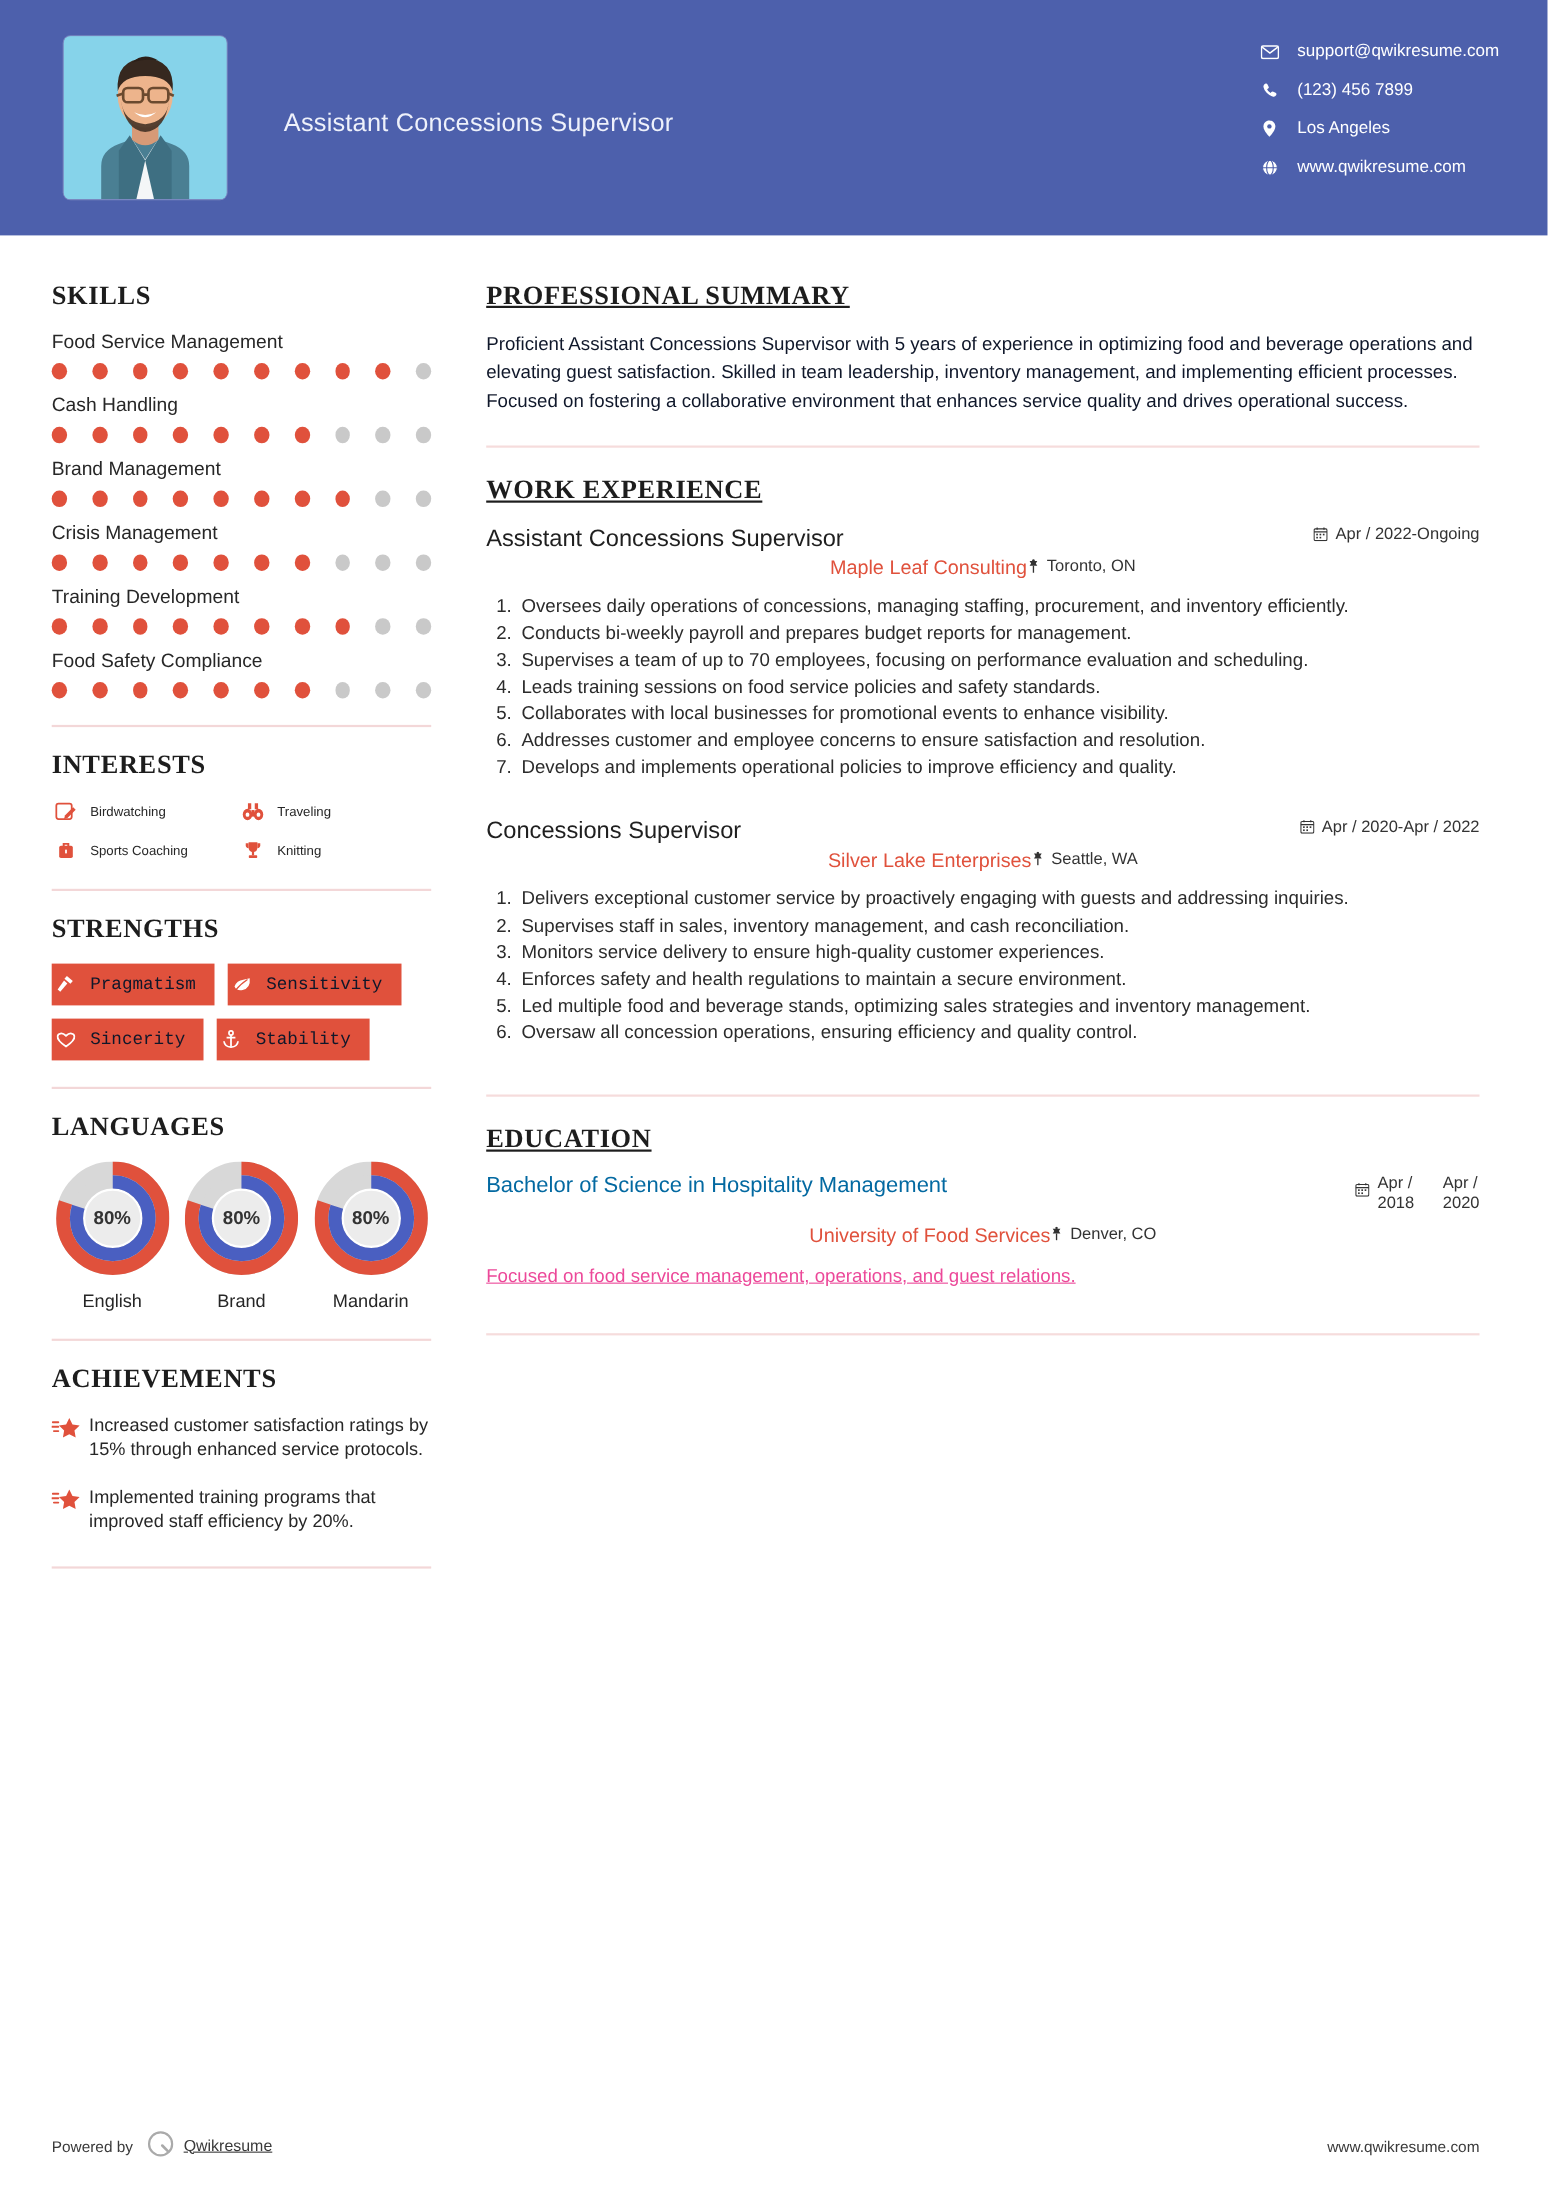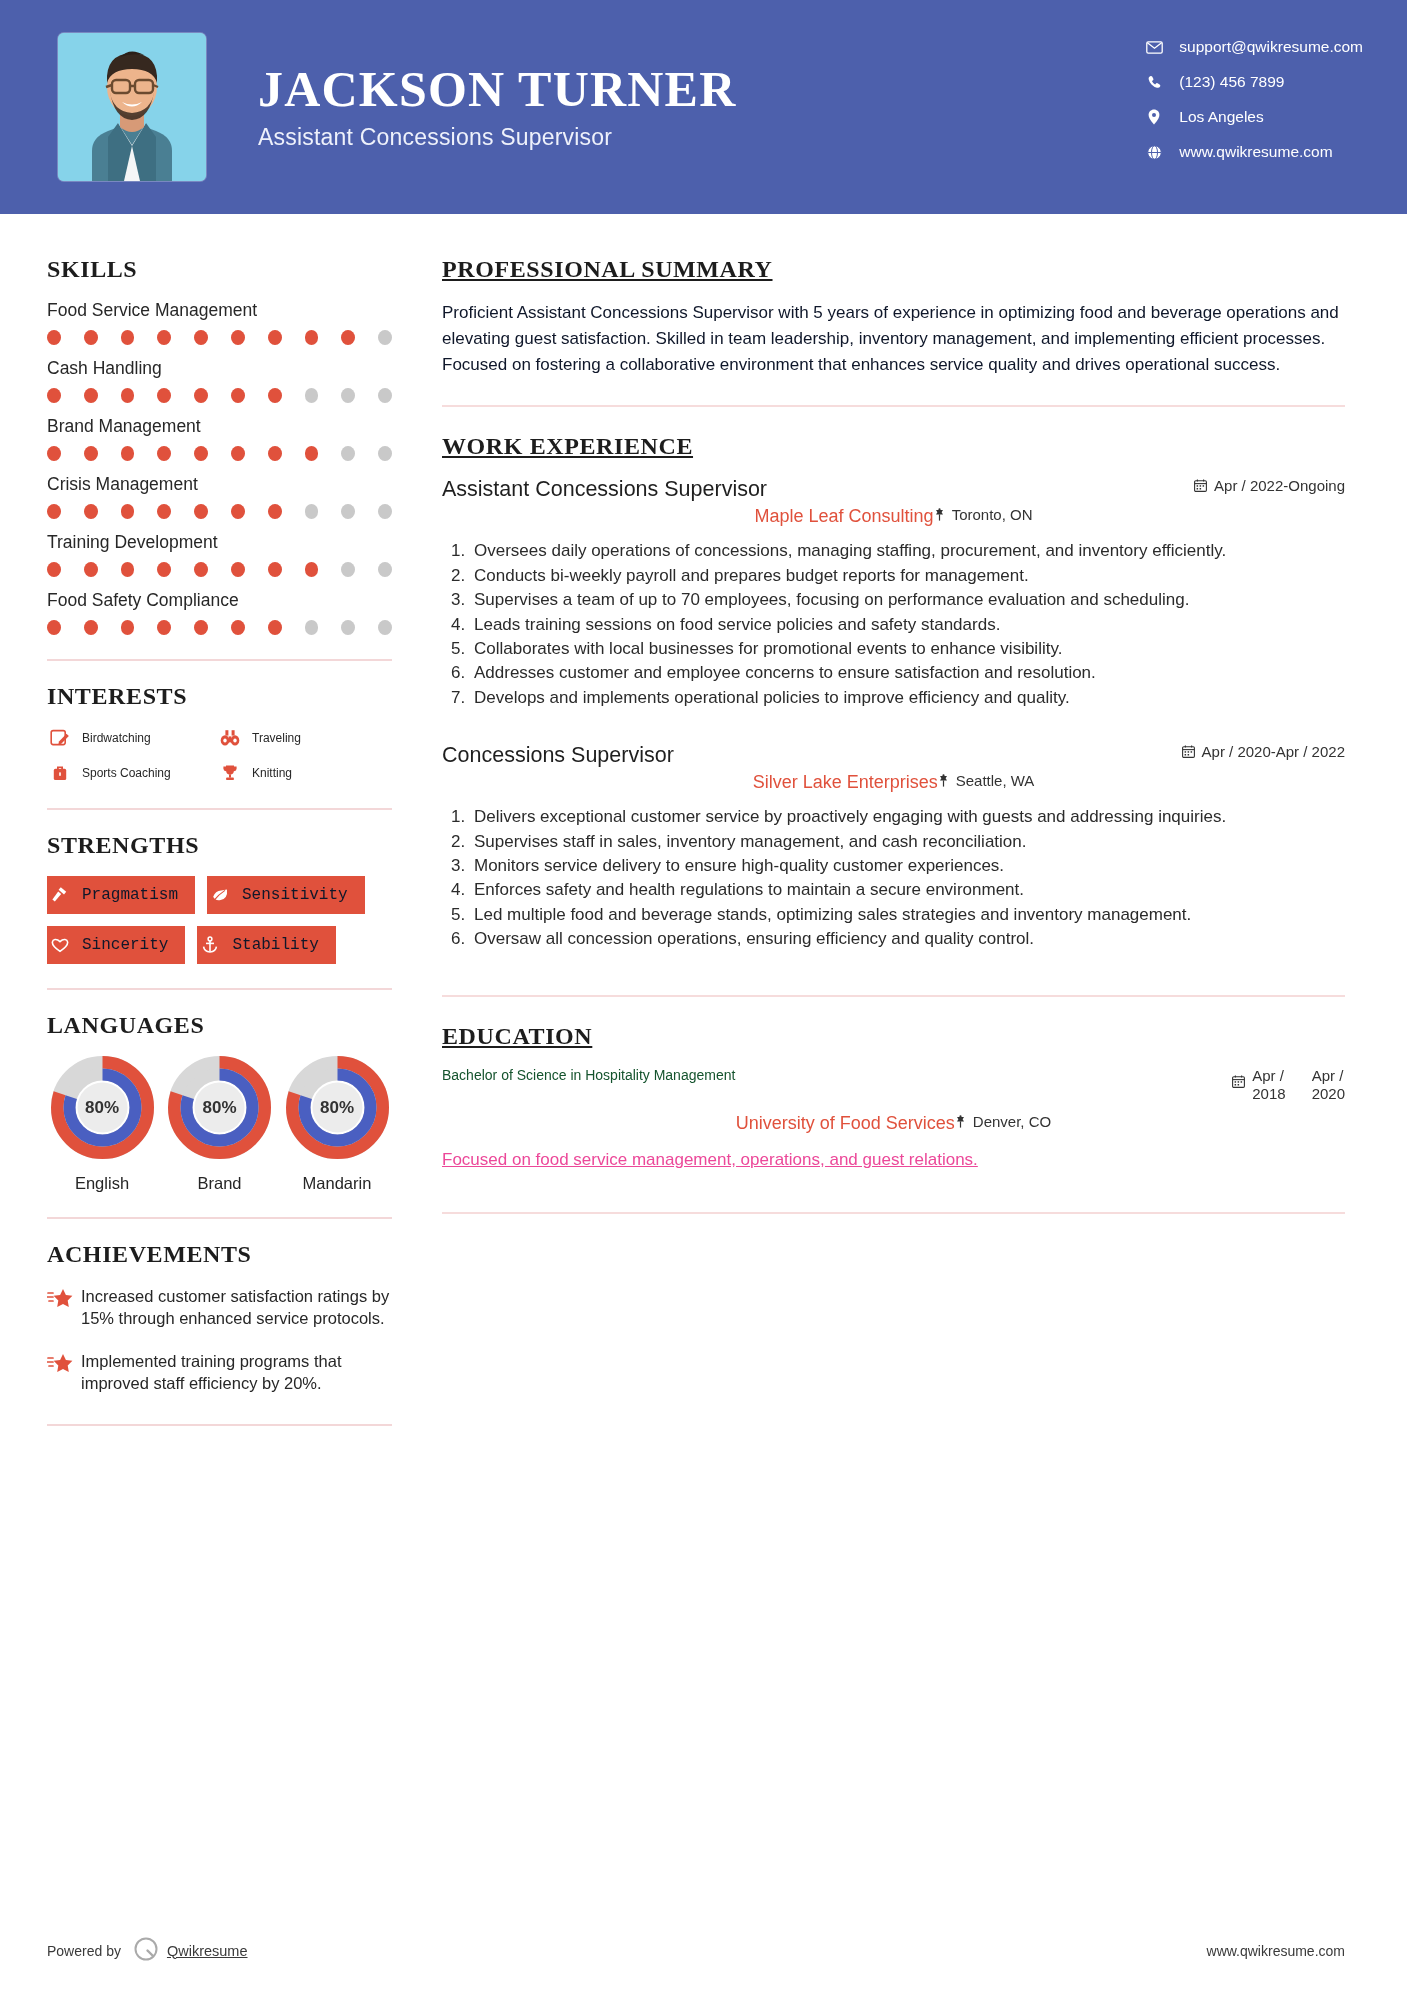--- a/index.html
+++ b/index.html
@@ -199,21 +199,21 @@
   ol.duties {
     margin: 12px 0 0 0;
     padding-left: 28px;
     font-size: 17px;
     line-height: 1.38;
     color: #2b2b2b;
   }
   ol.duties li { margin-bottom: 1px; padding-left: 4px; }
 
   .edu-head { display: flex; justify-content: space-between; align-items: flex-start; }
-  .edu-degree { font-size: 14px; color: #14532d; max-width: 430px; line-height: 1.16; }
+  .edu-degree { font-size: 20px; color: #0369a1; max-width: 430px; line-height: 1.16; }
   .edu-dates { display: flex; align-items: flex-start; gap: 26px; }
   .edu-date { font-size: 15px; color: #333; line-height: 1.2; text-align: left; }
   .edu-desc { font-size: 17px; color: #ec4899; margin-top: 16px; text-decoration: underline; }
 
   
   .footer {
     position: absolute;
     left: 0; right: 0; bottom: 26px;
     padding: 0 62px 0 47px;
     display: flex; align-items: center; justify-content: space-between;
@@ -256,21 +256,20 @@
           <path d="M72 53 h5"></path>
             <path d="M54 52 l-6 2"></path>
             <path d="M95 52 l5 2"></path>
         </g>
 
         <path d="M64 69 q10 9 20 0 q-10 5 -20 0 Z" fill="#fff"></path>
       </svg>
     </div>
 
     <div class="name-block">
-      <div class="name">JACKSON TURNER</div>
       <div class="job-title">Assistant Concessions Supervisor</div>
     </div>
 
     <div class="contacts">
       <div class="contact-row">
         <span class="ci">
           <svg width="17" height="13" viewBox="0 0 17 13">
               <rect x=".8" y=".8" width="15.4" height="11.4" rx="1.4" fill="none" stroke="#fff" stroke-width="1.3"></rect>
               <path d="M1.4 1.8 L8.5 7.2 L15.6 1.8" fill="none" stroke="#fff" stroke-width="1.3"></path>
             </svg>

